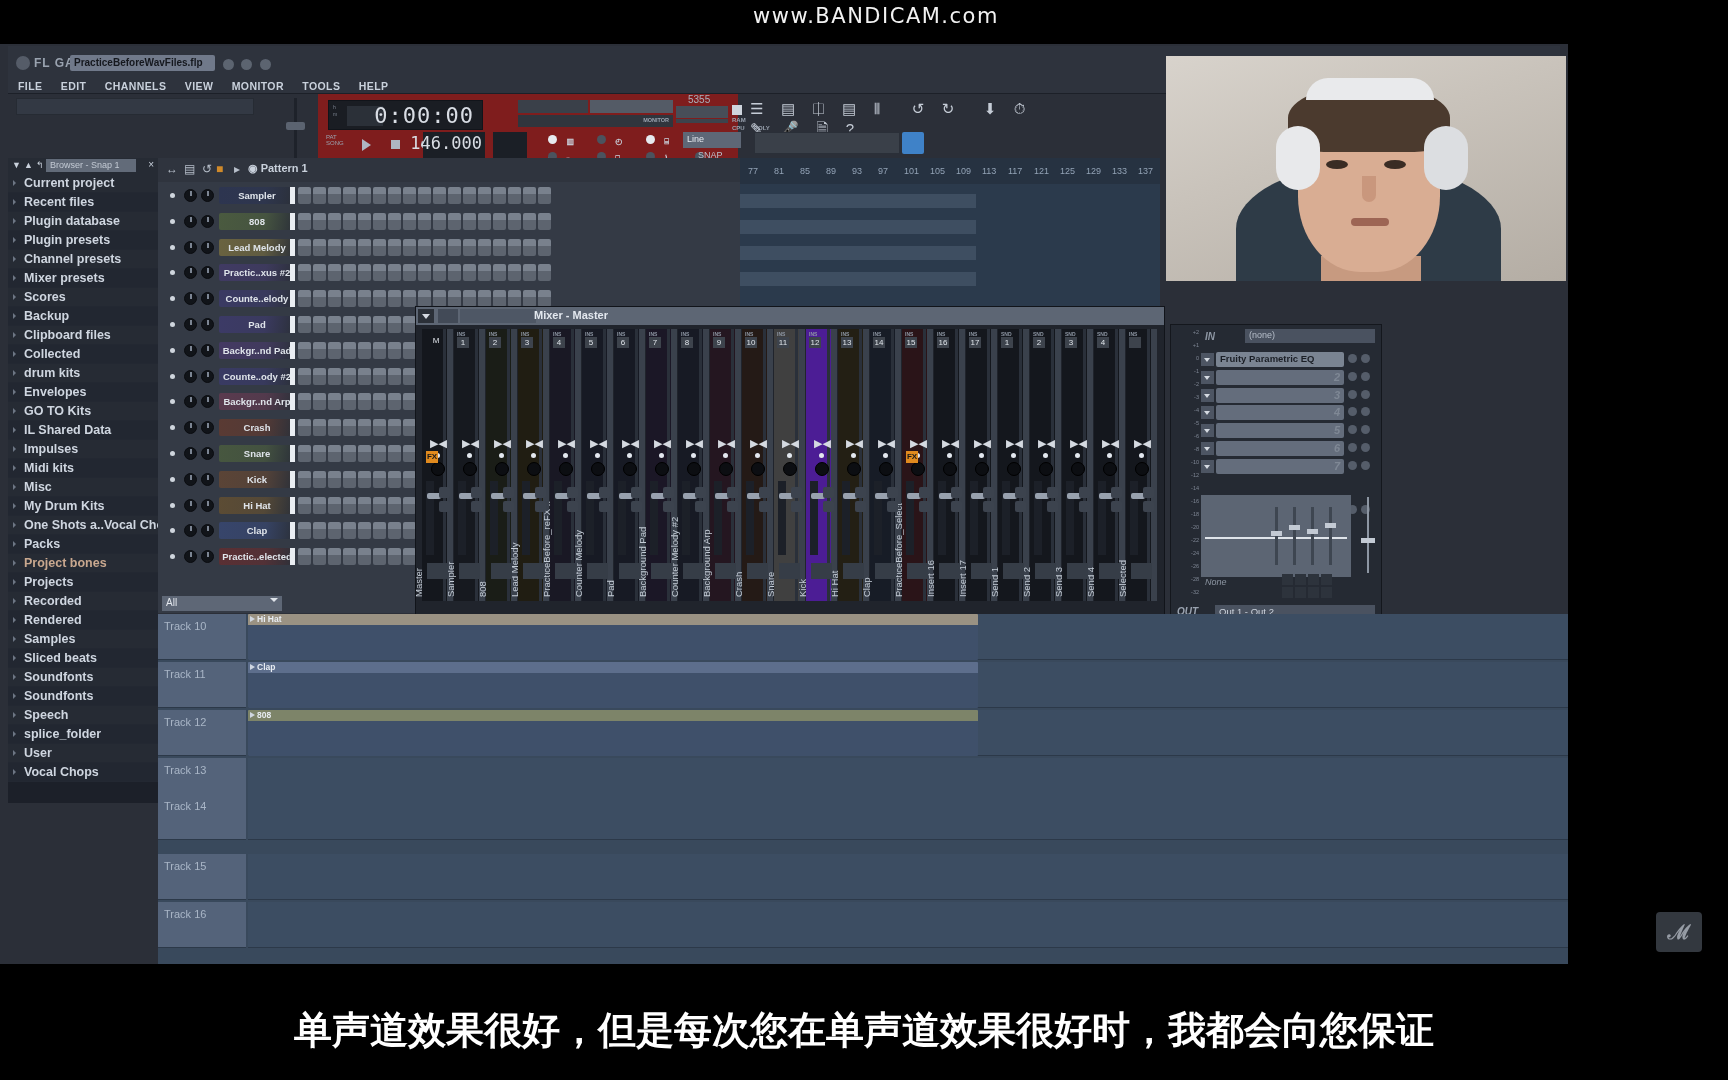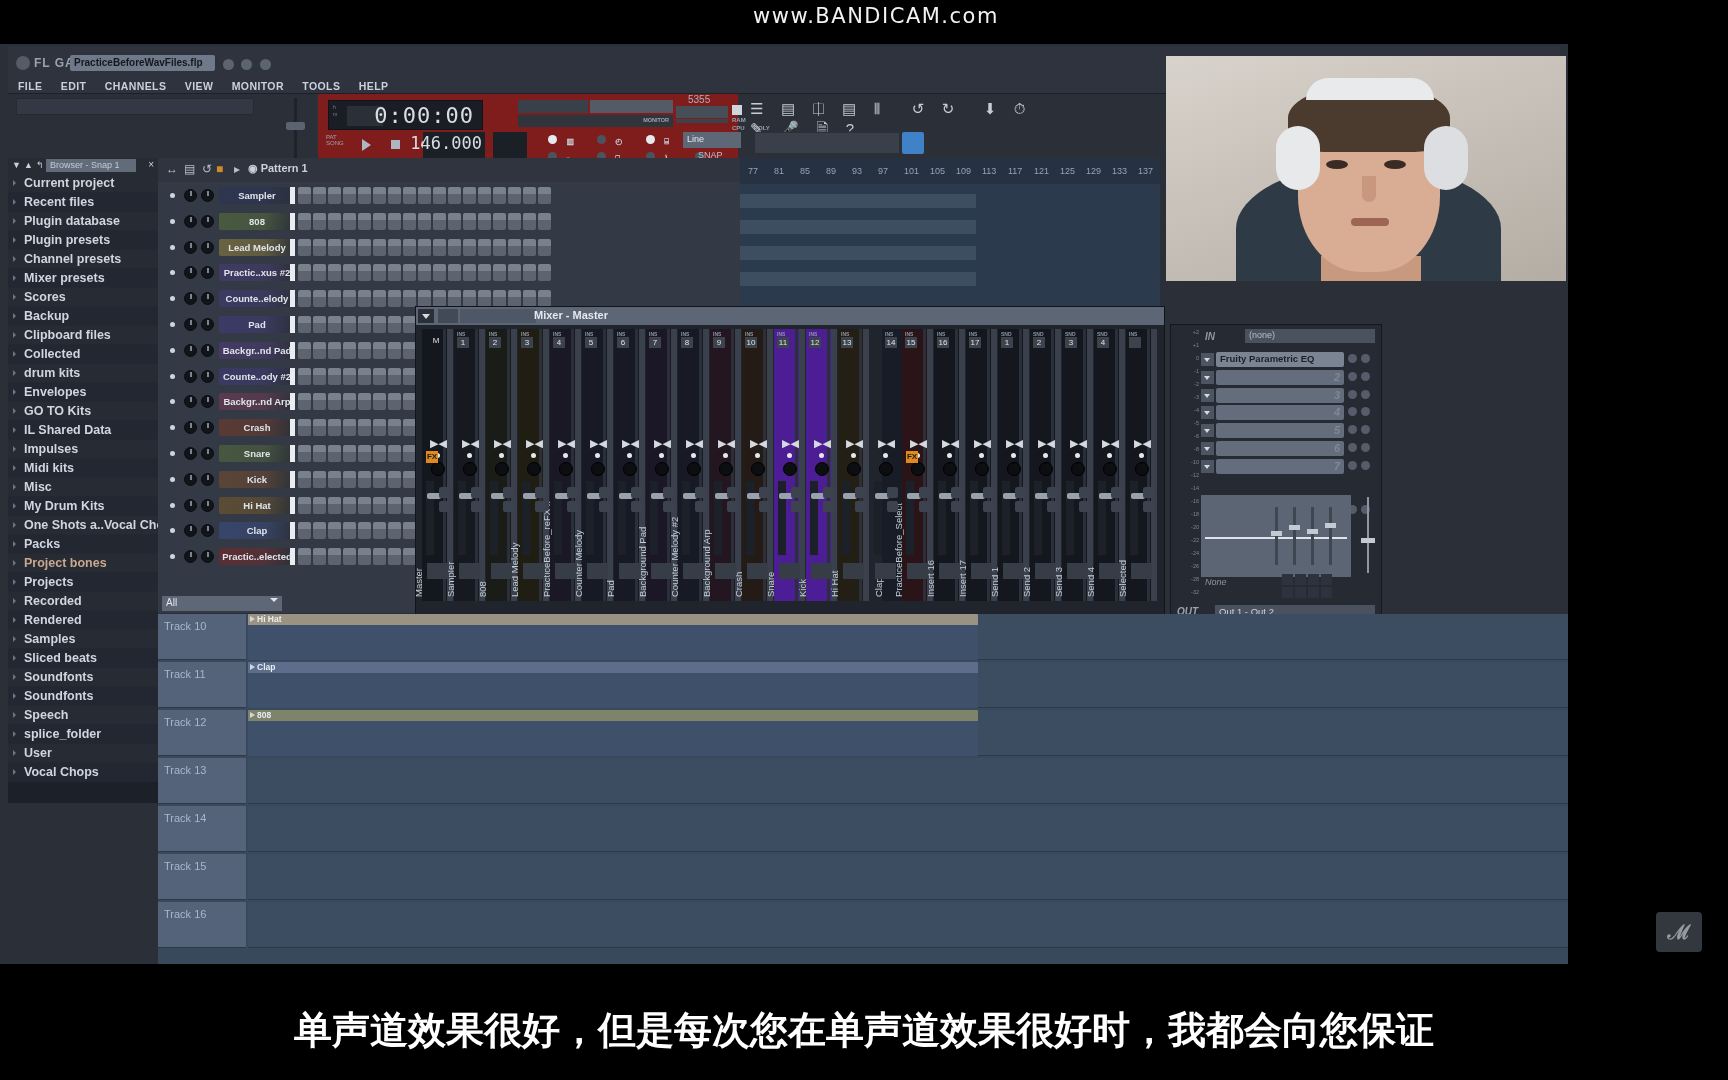--- a/index.html
+++ b/index.html
@@ -630,42 +630,42 @@
           <span class="strip2"></span>
           <span class="strip"></span>
         </div>
         <div class="mt" style="left: 320px; background: rgb(36, 26, 22);">
           <span class="ins">INS</span>
           <span class="num">10</span>
           <span class="vn">Crash</span>
           <span class="strip2"></span>
           <span class="strip"></span>
         </div>
-        <div class="mt" style="left: 352px; background: #4c1d95;">
+        <div class="mt" style="left: 352px; background: #404040;">
           <span class="ins">INS</span>
           <span class="num">11</span>
           <span class="vn">Snare</span>
           <span class="strip2"></span>
           <span class="strip"></span>
         </div>
         <div class="mt" style="left: 384px; background: #4c1d95;">
           <span class="ins">INS</span>
           <span class="num">12</span>
           <span class="vn">Kick</span>
           <span class="strip2"></span>
           <span class="strip"></span>
         </div>
         <div class="mt" style="left: 416px; background: rgb(35, 31, 20);">
           <span class="ins">INS</span>
           <span class="num">13</span>
           <span class="vn">Hi Hat</span>
           <span class="strip2"></span>
           <span class="strip"></span>
         </div>
-        <div class="mt" style="left: 460px; background: rgb(23, 28, 38);">
+        <div class="mt" style="left: 448px; background: rgb(23, 28, 38);">
           <span class="ins">INS</span>
           <span class="num">14</span>
           <span class="vn">Clap</span>
           <span class="strip2"></span>
           <span class="strip"></span>
         </div>
         <div class="mt" style="left: 480px; background: rgb(42, 20, 24);">
           <span class="ins">INS</span>
           <span class="num">15</span>
           <span class="vn">PracticeBefore_Select</span>
@@ -1116,21 +1116,21 @@
           <div class="plane">
             <div class="clip" style="left:0px;width:730px;background:#3f506a">
               <div class="cliphdr" style="background:#7d8469"><span class="cliparrow"></span><span>808</span></div>
             </div>
           </div>
         </div>
         <div class="ptrack" style="top: 144px;">
           <div class="plabel">Track 13</div>
           <div class="plane"></div>
         </div>
-        <div class="ptrack" style="top: 192px;">
+        <div class="ptrack" style="top: 180px;">
           <div class="plabel">Track 14</div>
           <div class="plane"></div>
         </div>
         <div class="ptrack" style="top: 240px;">
           <div class="plabel">Track 15</div>
           <div class="plane"></div>
         </div>
         <div class="ptrack" style="top: 288px;">
           <div class="plabel">Track 16</div>
           <div class="plane"></div>

